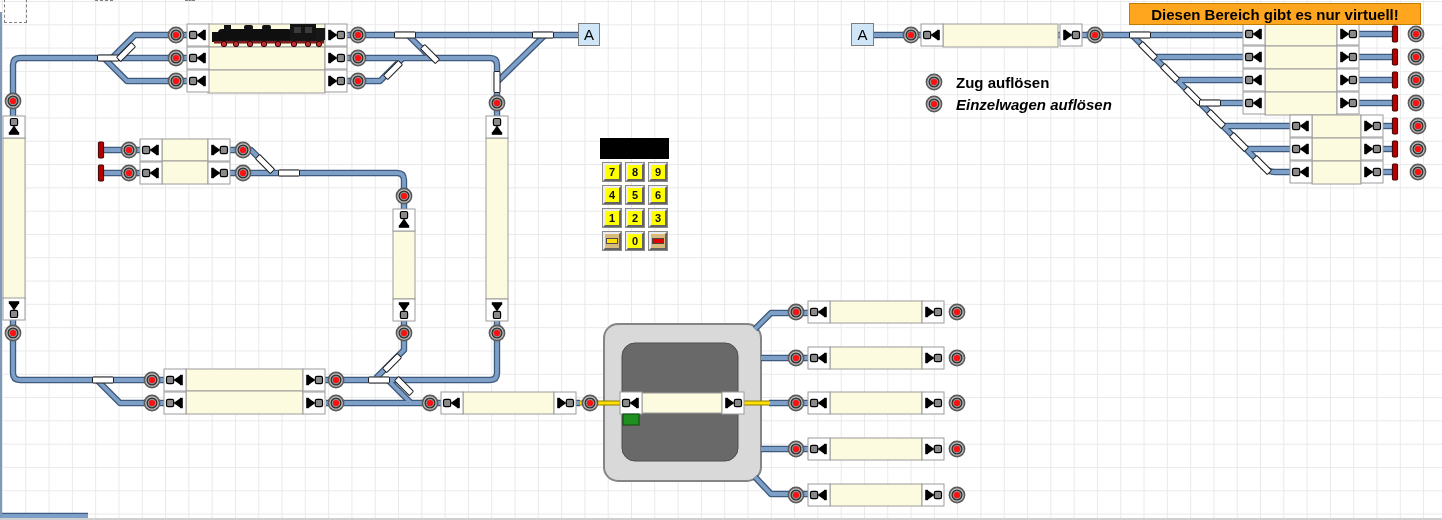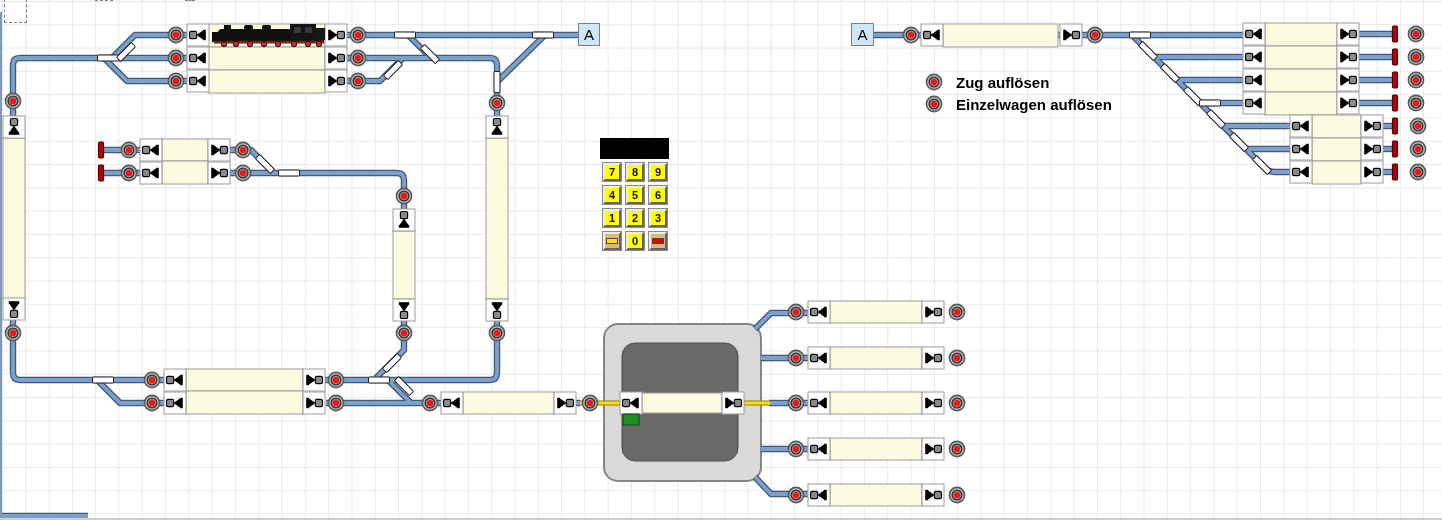--- a/index.html
+++ b/index.html
@@ -344,23 +344,24 @@
   <div class="edge-left"></div>
   <div class="edge-bottom"></div>
 
   <div class="conn" style="left:578px;top:23px;width:22px;height:23px;">
     <span>A</span>
   </div>
   <div class="conn" style="left:851px;top:23px;width:23px;height:23px;">
     <span>A</span>
   </div>
 
+  <div class="banner">Diesen Bereich gibt es nur virtuell!</div>
 
   <div class="legend-label" style="left:956px;top:74px;text-align:center;">Zug auflösen</div>
-  <div class="legend-label" style="left:956px;top:96px;">Einzelwagen auflösen</div>
+  <div class="legend-label" style="left:956px;top:96px;font-style:italic;">Einzelwagen auflösen</div>
 
   <div class="keypad">
     <div class="kp-display"></div>
     <div id="kp-keys">
         <div class="kp-key" style="left: 3px; top: 25px;">7</div>
         <div class="kp-key" style="left: 26px; top: 25px;">8</div>
         <div class="kp-key" style="left: 49px; top: 25px;">9</div>
         <div class="kp-key" style="left: 3px; top: 48px;">4</div>
         <div class="kp-key" style="left: 26px; top: 48px;">5</div>
         <div class="kp-key" style="left: 49px; top: 48px;">6</div>

